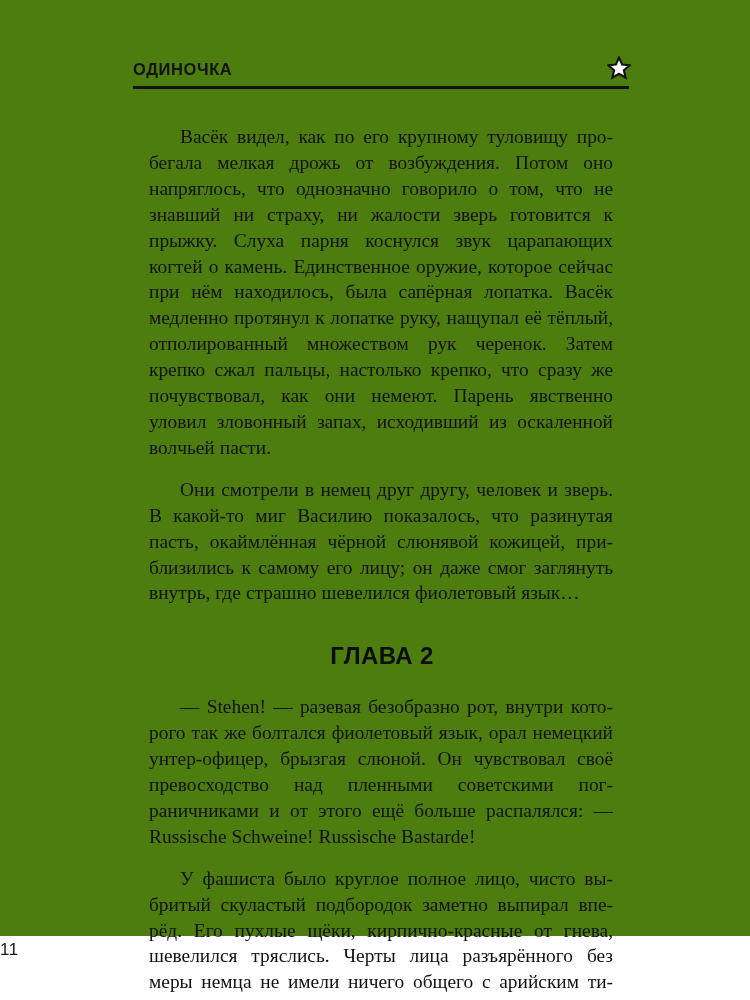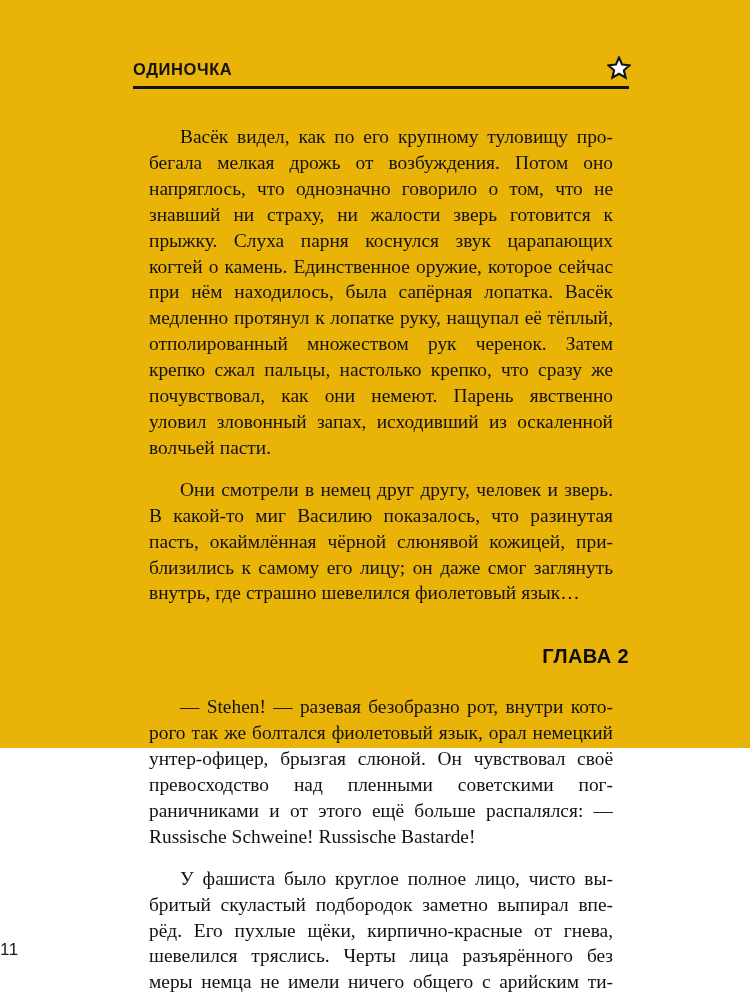--- a/index.html
+++ b/index.html
@@ -14,22 +14,22 @@
     overflow: hidden;
     font-family: "Liberation Serif", "DejaVu Serif", serif;
     color: #111111;
     -webkit-font-smoothing: antialiased;
   }
 
   .page {
     position: absolute;
     left: 0; top: 0;
     width: 750px;
-    height: 748px;
-    background: #eab308;
+    height: 936px;
+    background: #4d7c0f;
   }
 
   
   .header {
     position: absolute;
     left: 133px;
     top: 58px;
     width: 496px;
     height: 34px;
   }
@@ -77,29 +77,29 @@
     text-indent: 31px;
     color: #121212;
     word-spacing: 0.2px;
     hyphens: manual;
   }
   
   p.para.last-short { text-align-last: left; }
 
   
   .chapter {
-    margin: 0;
+    margin: 10px;
     padding: 0;
     font-family: "Liberation Sans", "DejaVu Sans", sans-serif;
     font-weight: 700;
-    font-size: 20px;
+    font-size: 24px;
     letter-spacing: 0.4px;
     color: #0d0d0d;
     text-indent: 0;
-    text-align: right;
+    text-align: center;
     padding-left: 2px;
     margin-top: 38px;
     margin-bottom: 26px;
     line-height: 24px;
   }
 
   
   .folio {
     position: absolute;
     left: 0;

